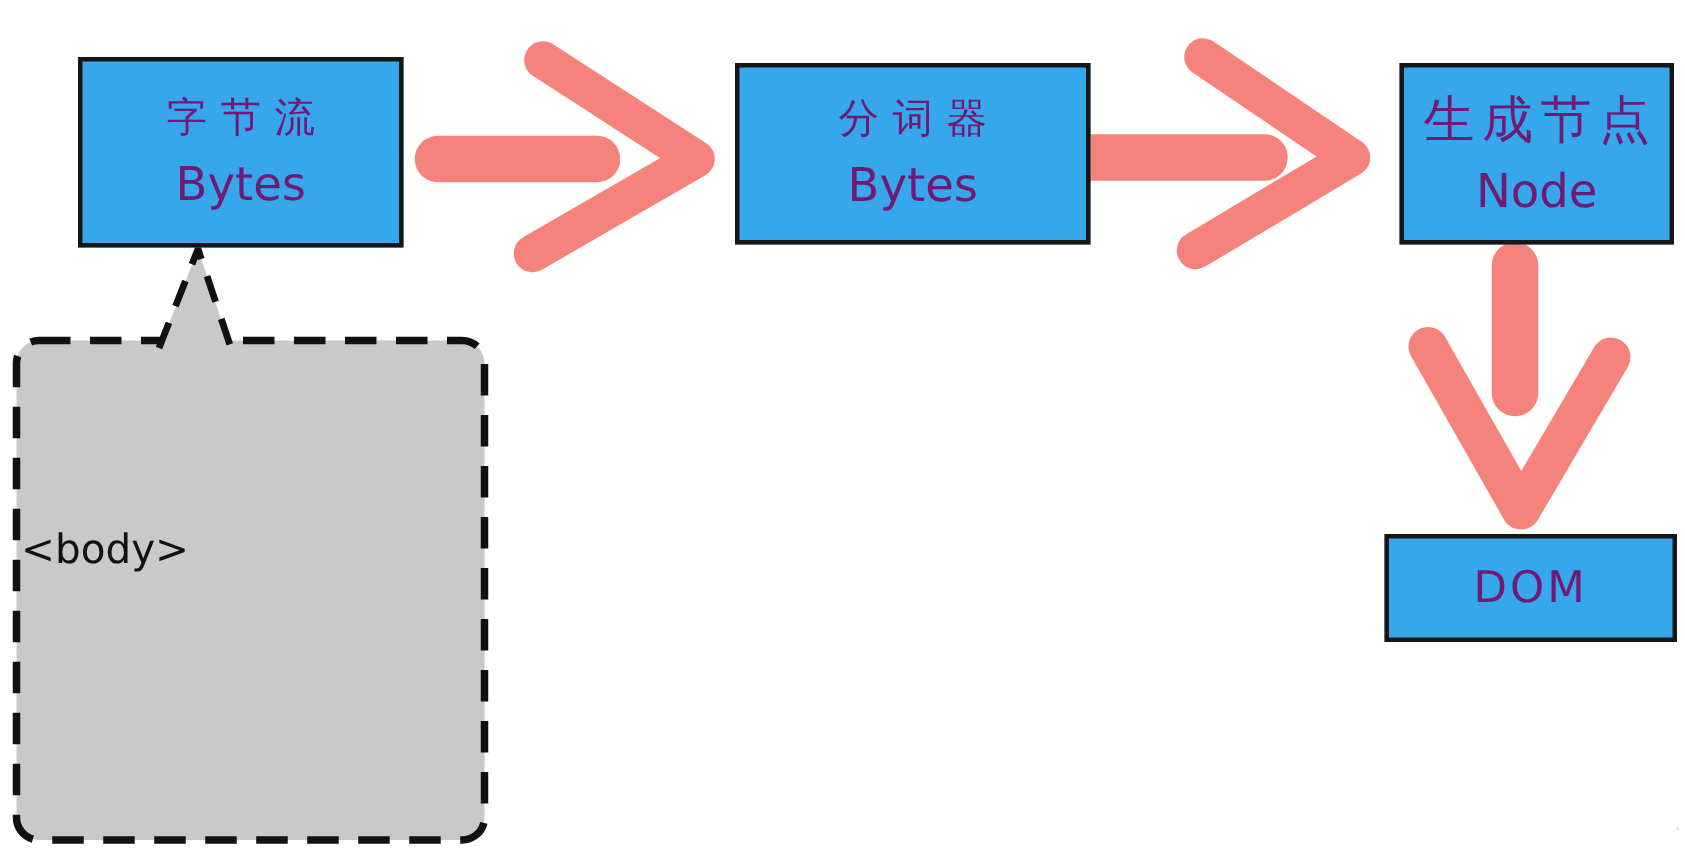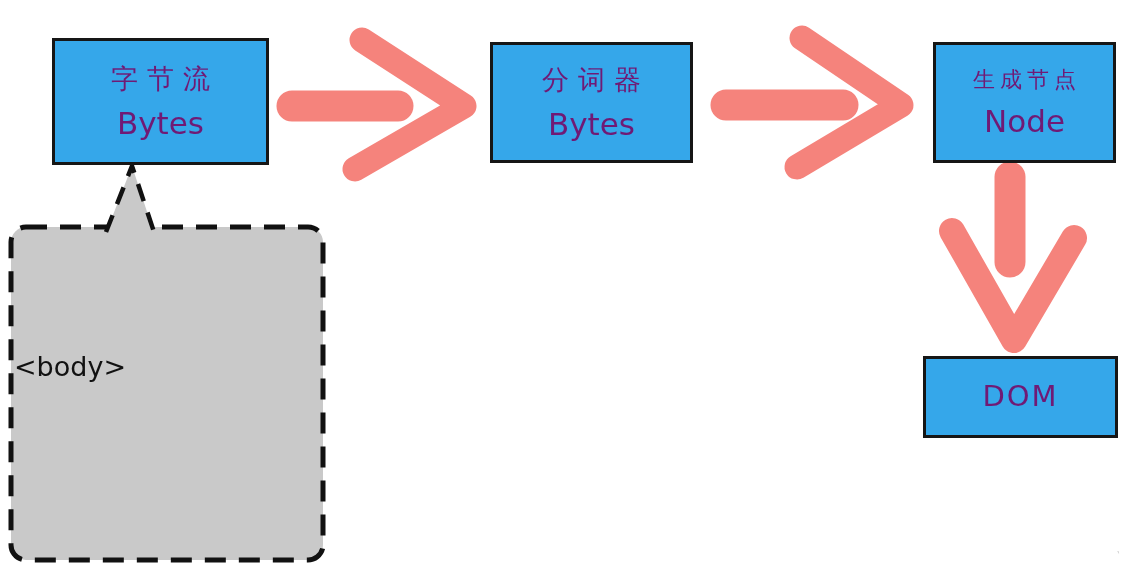--- a/index.html
+++ b/index.html
@@ -28,32 +28,32 @@
     box-sizing: border-box;
     display: flex;
     flex-direction: column;
     align-items: center;
     justify-content: center;
     color: #701a75;
     text-align: center;
     z-index: 2;
   }
   .box-bytes  { left: 52px;  top: 38px;  width: 217px; height: 127px; }
-  .box-tokens { left: 490px; top: 42px;  width: 203px; height: 121px; }
+  .box-tokens { left: 490px; top: 42px;  width: 237px; height: 121px; }
   .box-node   { left: 933px; top: 42px;  width: 183px; height: 121px; }
-  .box-dom    { left: 923px; top: 356px; width: 195px; height: 82px; }
+  .box-dom    { left: 923px; top: 356px; width: 195px; height: 72px; }
   .label-zh {
     font-size: 27px;
     letter-spacing: 9px;
     text-indent: 9px;
     font-weight: 500;
     line-height: 1.2;
     margin-bottom: 10px;
   }
-  .box-node .label-zh { letter-spacing: 5px; text-indent: 5px; font-size: 22px; }
+  .box-node .label-zh { letter-spacing: 5px; text-indent: 5px; font-size: 34px; }
   .label-en {
     font-size: 31px;
     font-weight: 500;
     line-height: 1.1;
   }
   .box-dom .label-en { font-size: 29px; letter-spacing: 2px; }
   .code-block {
     position: absolute;
     left: 14px;
     top: 252px;

